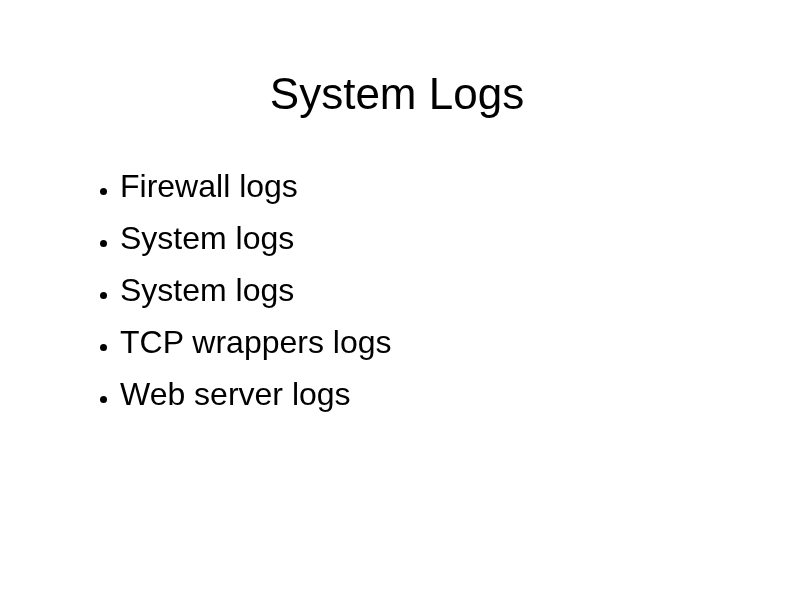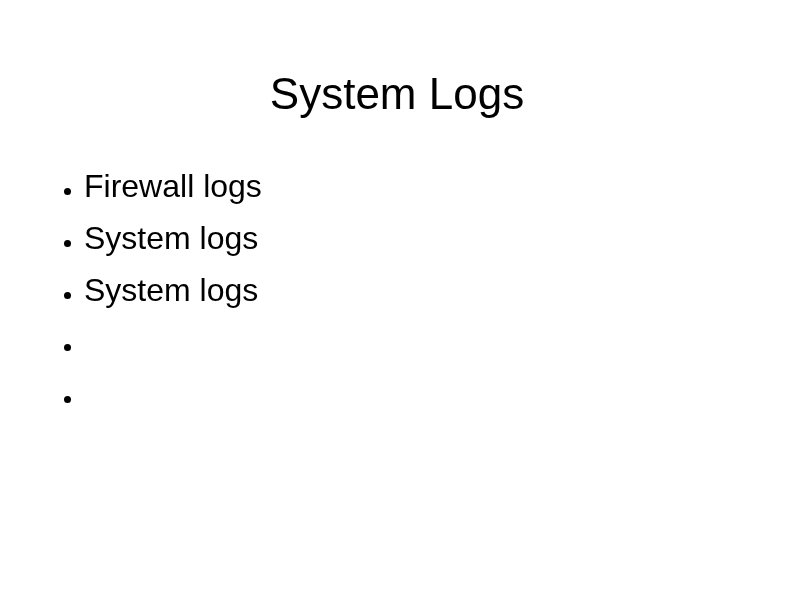--- a/index.html
+++ b/index.html
@@ -35,21 +35,21 @@
     left: 0;
     width: 100%;
     margin: 0;
     padding: 0;
     list-style: none;
   }
   .bullet-item {
     height: 52px;
     display: flex;
     align-items: center;
-    padding-left: 64px;
+    padding-left: 100px;
     box-sizing: border-box;
   }
   .bullet-dot {
     flex: 0 0 auto;
     width: 7px;
     height: 7px;
     border-radius: 50%;
     background: #000000;
     margin-right: 13px;
     position: relative;
@@ -77,19 +77,24 @@
     <li class="bullet-item">
       <span class="bullet-dot"></span>
       <span class="bullet-label">System logs</span>
     </li>
     <li class="bullet-item">
       <span class="bullet-dot"></span>
       <span class="bullet-label">System logs</span>
     </li>
     <li class="bullet-item">
       <span class="bullet-dot"></span>
+      <span class="bullet-label">TCP wrappers logs</span>
+    </li>
+    <li class="bullet-item">
+      <span class="bullet-dot"></span>
+      <span class="bullet-label">Web server logs</span>
     </li>
     <li class="bullet-item">
       <span class="bullet-dot"></span>
     </li>
   </ul>
 
 </div>
 
 </body></html>

